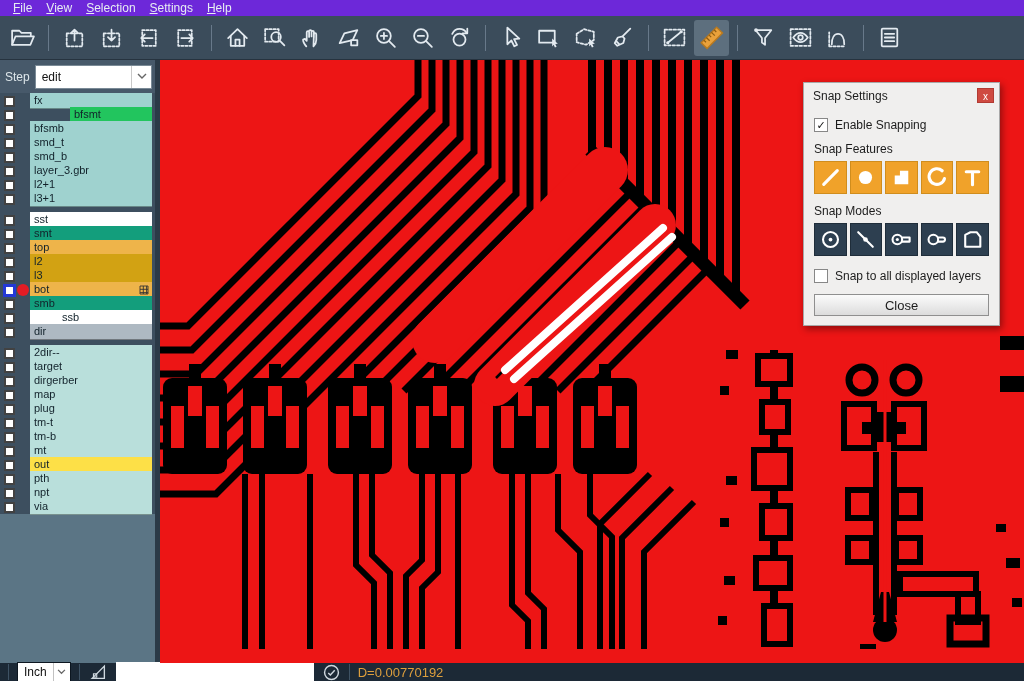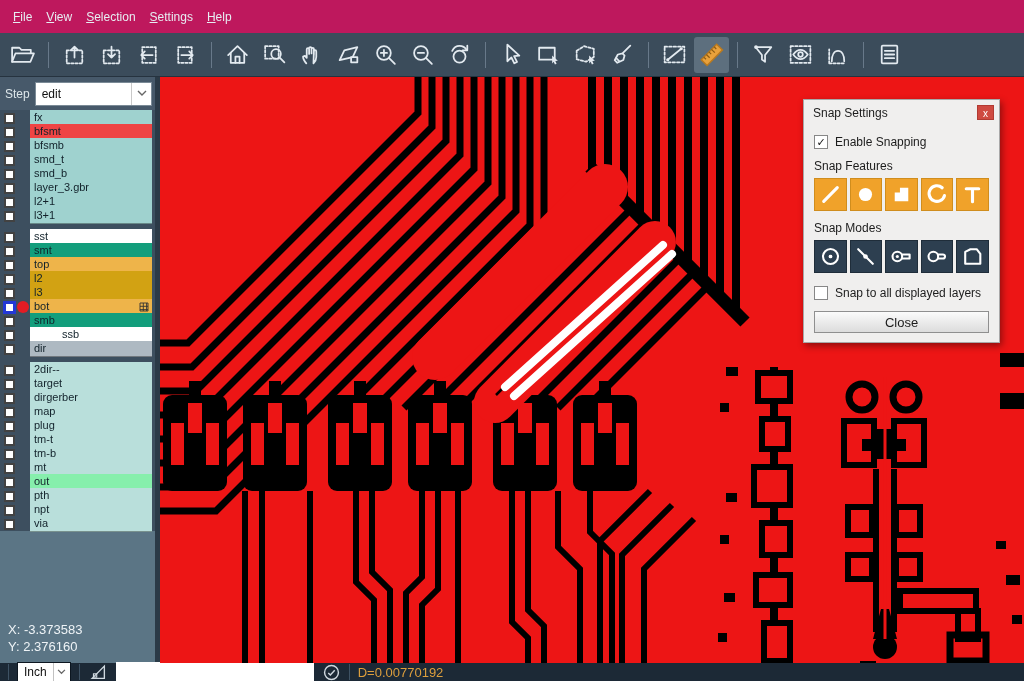--- a/index.html
+++ b/index.html
@@ -1,19 +1,19 @@
 <!DOCTYPE html>
 <html><head>
 <meta charset="utf-8">
 <style>
   html,body{margin:0;padding:0;background:#222;}
   *{box-sizing:border-box;}
   .app{width:1024px;height:681px;display:flex;flex-direction:column;font-family:"Liberation Sans",sans-serif;overflow:hidden;position:relative;}
   
-  .menubar{height:33px;background:#be185d;display:flex;align-items:center;padding-left:6px;flex:0 0 auto;}
+  .menubar{height:16px;background:#6d28d9;display:flex;align-items:center;padding-left:6px;flex:0 0 auto;}
   .mi{display:inline-block;color:#e7edf2;font-size:12px;padding:0 7px;line-height:18px;cursor:default;}
   .mi::first-letter{text-decoration:underline;}
   
   .toolbar{height:44px;background:#3b4c5b;display:flex;align-items:center;padding:0 4px;flex:0 0 auto;border-bottom:1px solid #26333f;}
   .tbtn{width:35px;height:36px;display:flex;align-items:center;justify-content:center;background:transparent;border:none;color:#e3eaf0;padding:0;margin:0 1px;border-radius:3px;}
   .tbtn svg{width:27px;height:27px;display:block;}
   .tbtn.active{background:#5d6f7e;}
   .tsep{width:1px;height:26px;background:#68798a;margin:0 7px;flex:0 0 auto;}
   
   .main{flex:1;display:flex;min-height:0;}
@@ -235,21 +235,21 @@
       </div>
       <div class="layers" id="layerlist">
           <div class="lrow">
             <span class="lchk"></span>
             <span class="lmark"></span>
             <span class="lname" style="background: rgb(159, 210, 207);">fx</span>
           </div>
           <div class="lrow">
             <span class="lchk"></span>
             <span class="lmark"></span>
-            <span class="lname" style="background: #ef4444;">bfsmt</span>
+            <span class="lname" style="background: #22c55e; margin-left: 40px;">bfsmt</span>
           </div>
           <div class="lrow">
             <span class="lchk"></span>
             <span class="lmark"></span>
             <span class="lname" style="background: rgb(159, 210, 207);">bfsmb</span>
           </div>
           <div class="lrow">
             <span class="lchk"></span>
             <span class="lmark"></span>
             <span class="lname" style="background: rgb(159, 210, 207);">smd_t</span>
@@ -361,42 +361,38 @@
             <span class="lname" style="background: rgb(185, 223, 219);">tm-b</span>
           </div>
           <div class="lrow">
             <span class="lchk"></span>
             <span class="lmark"></span>
             <span class="lname" style="background: rgb(185, 223, 219);">mt</span>
           </div>
           <div class="lrow">
             <span class="lchk"></span>
             <span class="lmark"></span>
-            <span class="lname" style="background: #86efac;">out</span>
+            <span class="lname" style="background: #fde047;">out</span>
           </div>
           <div class="lrow">
             <span class="lchk"></span>
             <span class="lmark"></span>
             <span class="lname" style="background: rgb(185, 223, 219);">pth</span>
           </div>
           <div class="lrow">
             <span class="lchk"></span>
             <span class="lmark"></span>
             <span class="lname" style="background: rgb(185, 223, 219);">npt</span>
           </div>
           <div class="lrow">
             <span class="lchk"></span>
             <span class="lmark"></span>
             <span class="lname" style="background: rgb(185, 223, 219);">via</span>
           </div>
         </div>
-      <div class="coords">
-        <div>X: -3.373583</div>
-        <div>Y: 2.376160</div>
-      </div>
     </div>
 
     <div class="canvas">
       <svg class="art" width="864" height="589" viewBox="0 0 864 589">
         <rect x="0" y="0" width="864" height="589" fill="#ed1515"></rect>
 
         <g stroke="#000" stroke-width="7" fill="none">
           <path d="M258 0 V36 L28 266 H0"></path>
             <path d="M272 0 V50 L32 290 H0"></path>
           <path d="M286 0 V64 L36 314 H0"></path>

